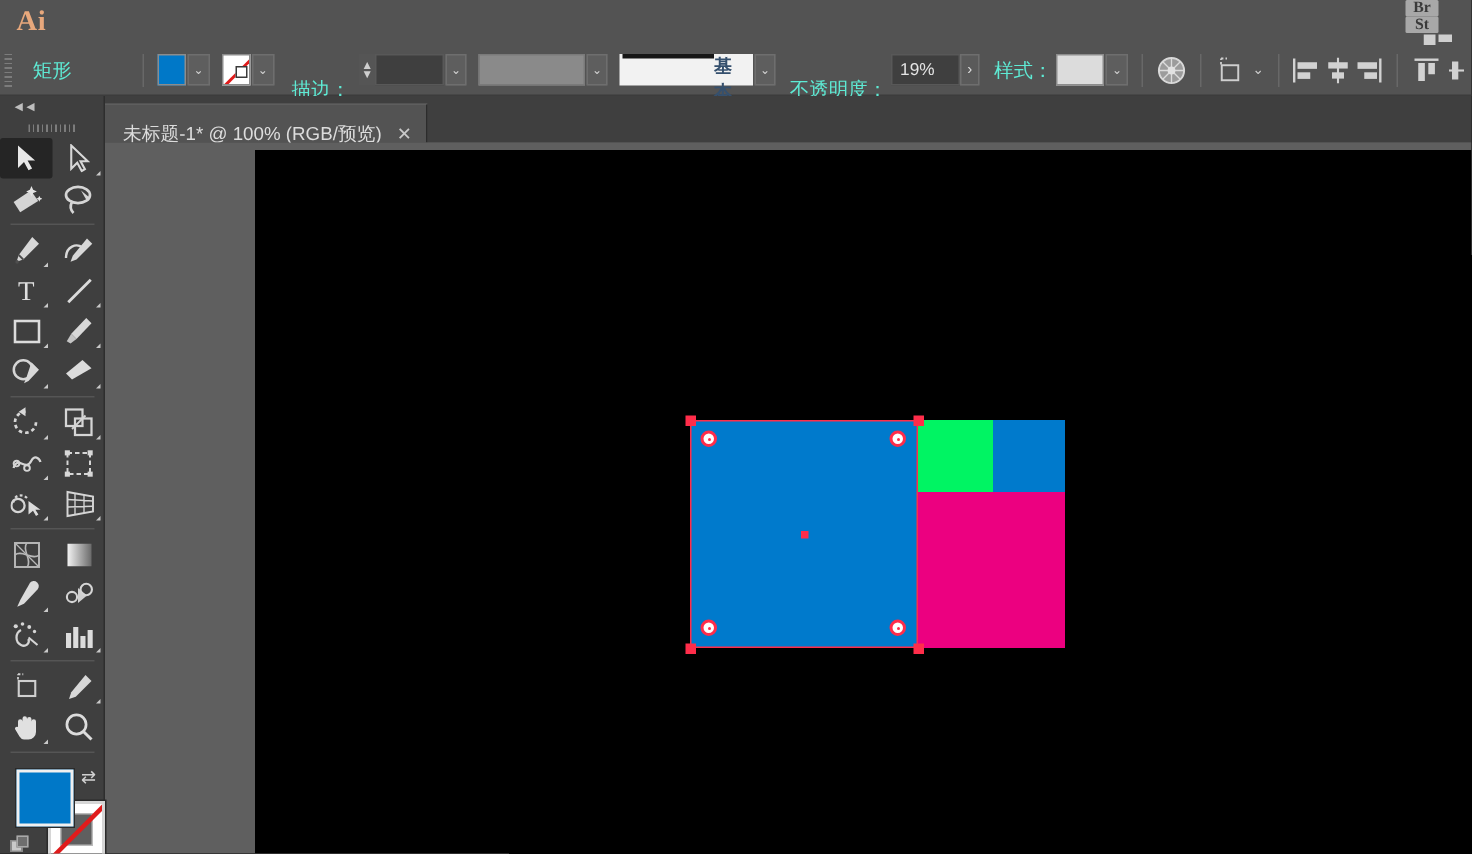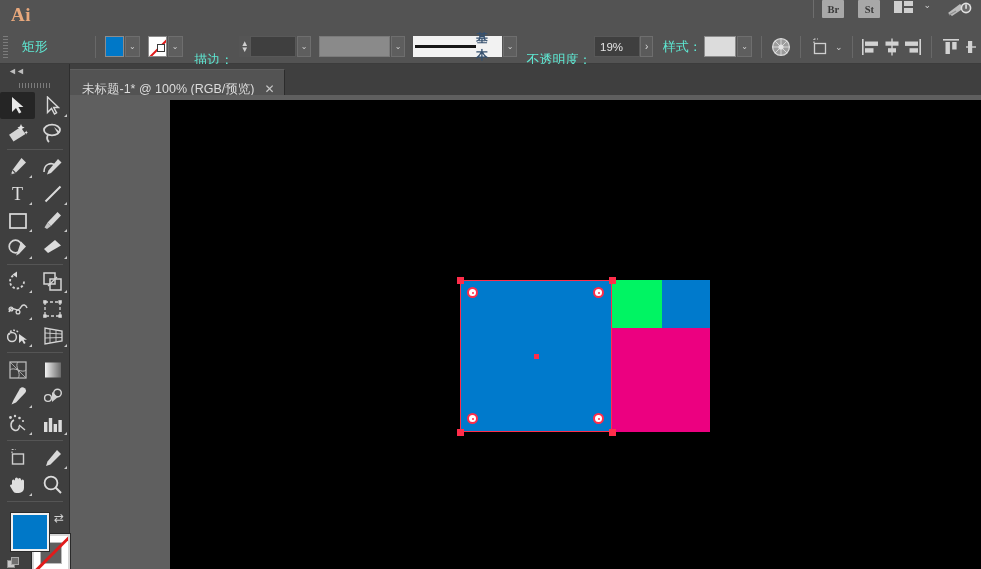--- a/index.html
+++ b/index.html
@@ -21,21 +21,21 @@
     color:#e8a87c; font-size:19px; font-weight:bold; letter-spacing:0.5px;
     font-family:"Liberation Serif", serif;
   }
   .menu-items { display:flex; align-items:center; height:30px; }
   .menu-item {
     padding:0 9px; height:30px; line-height:30px; color:#dcdcdc;
     font-size:12.5px; white-space:nowrap; cursor:default;
   }
   .menu-right {
     position:absolute; right:0; top:0; height:30px; display:flex;
-    align-items:flex-start; padding-right:8px;
+    align-items:flex-end; padding-right:8px;flex-direction:column;
   }
   .mr-sep { width:1px; height:18px; background:#6e6e6e; margin:0 8px; }
   .appbtn {
     width:22px; height:18px; background:#a8a8a8; color:#3a3a3a;
     font-size:10.5px; font-weight:bold; display:flex; align-items:center;
     justify-content:center; margin-right:14px; border-radius:1px;
     font-family:"Liberation Serif", serif;
   }
   .arrange-ico { display:flex; align-items:center; margin-right:4px; }
   .chev { color:#cfcfcf; font-size:9px; margin-left:5px; }
@@ -78,21 +78,21 @@
     align-items:center; justify-content:center; color:#cfcfcf; line-height:6px;
     font-size:8px; margin-left:6px;
   }
   .field {
     height:21px; background:#6e6e6e; border:1px solid #7a7a7a;
     display:flex; align-items:center; padding:0 5px; color:#e4e4e4; font-size:11.5px;
   }
   .field.dark { background:#3f3f3f; border-color:#585858; }
   .field.gradswatch { background:#8a8a8a; }
   .stroke-profile {
-    height:21px; width:105px; background:#f2f2f2; display:flex; align-items:center;
+    height:21px; width:105px; background:#f2f2f2; display:flex; 
     padding:0 2px; justify-content:space-between;
   }
   .sp-line { width:62px; height:3px; background:#171717; }
   .sp-txt { color:#35506e; font-size:12px; font-weight:bold; }
   .arrowbtn {
     width:16px; height:21px; background:#5a5a5a; border:1px solid #6e6e6e;
     display:flex; align-items:center; justify-content:center; color:#ddd; font-size:10px;
   }
   .style-swatch {
     width:38px; height:21px; background:#dcdcdc; border:1px solid #8c8c8c;

